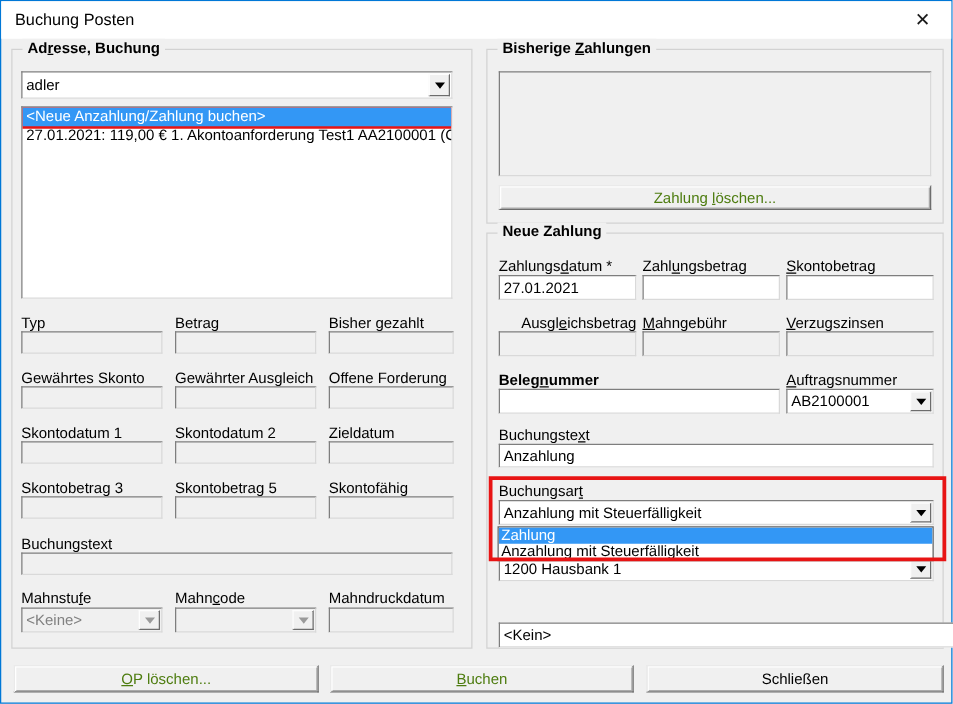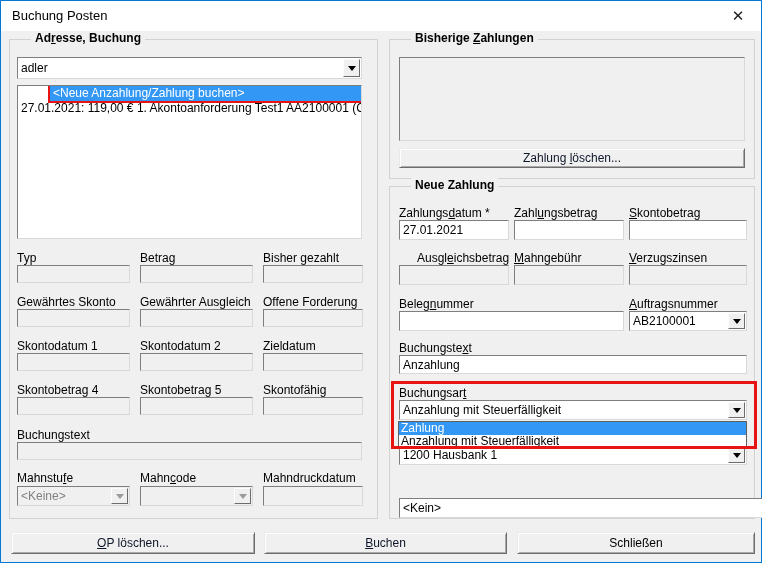--- a/index.html
+++ b/index.html
@@ -4,47 +4,47 @@
 <style>
   html,body{margin:0;padding:0;width:762px;height:563px;overflow:hidden;
     font-family:"Liberation Sans",sans-serif;font-size:12px;color:#000;}
   .dialog{position:absolute;left:0;top:0;width:762px;height:563px;box-sizing:border-box;
     border:1px solid var(--window-border-blue,#0078d7);background:#f0f0f0;}
   .titlebar{position:absolute;left:0;top:0;width:100%;height:30px;background:#ffffff;}
   .title{position:absolute;left:11px;top:7px;font-size:13px;white-space:nowrap;}
   .close{position:absolute;right:0;top:0;width:46px;height:29px;display:flex;align-items:center;
     justify-content:center;font-size:15px;color:#1a1a1a;cursor:default;}
   .group{position:absolute;border:1px solid #d2d2d2;box-sizing:border-box;}
-  .group-title{position:absolute;top:-9px;left:21px;background:#f0f0f0;padding:0 4px;font-weight:bold;white-space:nowrap;}
+  .group-title{position:absolute;top:-9px;left:8px;background:#f0f0f0;padding:0 4px;font-weight:bold;white-space:nowrap;}
   .lbl{position:absolute;white-space:nowrap;height:14px;line-height:14px;}
   .sunken{background:#fff;border:1px solid;border-color:#7e7e7e #d9d9d9 #d9d9d9 #7e7e7e;box-sizing:border-box;}
   .field{position:absolute;padding:0 3px;overflow:hidden;white-space:nowrap;display:flex;align-items:center;text-align:center;}
   .dis{background:#f0f0f0 !important;color:#818181;}
   .combo{position:absolute;padding:0 20px 0 3px;display:flex;align-items:center;overflow:hidden;white-space:nowrap;}
   .combo-btn{position:absolute;right:1px;top:1px;bottom:1px;width:17px;background:#f0f0f0;
     border:1px solid;border-color:#fdfdfd #6c6c6c #6c6c6c #fdfdfd;box-sizing:border-box;
     display:flex;align-items:center;justify-content:center;}
   .tri{width:0;height:0;border:4px solid transparent;border-top:5px solid #000;margin-top:5px;}
   .dis-combo .tri{border-top-color:#9a9a9a;}
   .dis-combo{background:#f0f0f0;color:#818181;}
   .listbox{position:absolute;overflow:hidden;}
   .litem{height:15px;line-height:15px;padding:0 3px;display:flex;justify-content:space-between;
     white-space:nowrap;overflow:hidden;}
   .litem span{flex:none;}
   .litem.sel{background:var(--selection-blue,#3397f5);color:#fff;}
-  .red-outline{box-shadow:0 0 0 2px var(--annotation-red,#e81414);position:relative;z-index:2;margin-left:32px;}
+  .red-outline{box-shadow:0 0 0 2px var(--annotation-red,#e81414);position:relative;z-index:2;}
   .dropdown{position:absolute;background:#fff;border:1px solid #5f5f5f;box-sizing:border-box;z-index:20;overflow:hidden;}
   .ditem{height:13px;line-height:13px;padding:0 2px;white-space:nowrap;overflow:hidden;}
   .ditem.sel{background:var(--selection-blue,#3397f5);color:#fff;}
   .annot-box{position:absolute;border:3px solid var(--annotation-red,#e81414);box-sizing:border-box;
     z-index:30;pointer-events:none;}
   .btn{position:absolute;box-sizing:border-box;background:#f0f0f0;border:1px solid;
     border-color:#eaeaea #6d6d6d #6d6d6d #eaeaea;box-shadow:inset 1px 1px 0 #ffffff,inset -1px -1px 0 #a9a9a9;
     display:flex;align-items:center;justify-content:center;white-space:nowrap;cursor:default;}
-  .btn.disbtn{color:#0f172a;}
+  .btn.disbtn{color:#4d7c0f;}
   u{text-decoration:underline;}
 </style>
 </head>
 <body>
 
 <div class="dialog">
 
   <div class="titlebar">
     <span class="title">Buchung Posten</span>
     <span class="close">✕</span>
@@ -86,21 +86,21 @@
   <div class="field sunken dis" style="left:139px;top:308px;width:113px;height:18px;"></div>
   <div class="field sunken dis" style="left:262px;top:308px;width:100px;height:18px;"></div>
 
   <span class="lbl" style="left:16px;top:338px;">Skontodatum 1</span>
   <span class="lbl" style="left:139px;top:338px;">Skontodatum 2</span>
   <span class="lbl" style="left:262px;top:338px;">Zieldatum</span>
   <div class="field sunken dis" style="left:16px;top:352px;width:113px;height:18px;"></div>
   <div class="field sunken dis" style="left:139px;top:352px;width:113px;height:18px;"></div>
   <div class="field sunken dis" style="left:262px;top:352px;width:100px;height:18px;"></div>
 
-  <span class="lbl" style="left:16px;top:382px;">Skontobetrag 4</span>
+  <span class="lbl" style="left:16px;top:382px;">Skontobetrag 3</span>
   <span class="lbl" style="left:139px;top:382px;">Skontobetrag 5</span>
   <span class="lbl" style="left:262px;top:382px;">Skontofähig</span>
   <div class="field sunken dis" style="left:16px;top:396px;width:113px;height:18px;"></div>
   <div class="field sunken dis" style="left:139px;top:396px;width:113px;height:18px;"></div>
   <div class="field sunken dis" style="left:262px;top:396px;width:100px;height:18px;"></div>
 
   <span class="lbl" style="left:16px;top:427px;">Buchungstext</span>
   <div class="field sunken dis" style="left:16px;top:441px;width:345px;height:18px;"></div>
 
   <span class="lbl" style="left:16px;top:470px;">Mahnstu<u>f</u>e</span>
@@ -139,21 +139,21 @@
   <div class="field sunken" style="left:513px;top:219px;width:110px;height:20px;"></div>
   <div class="field sunken" style="left:628px;top:219px;width:118px;height:20px;"></div>
 
   <span class="lbl" style="left:416px;top:250px;">Ausgl<u>e</u>ichsbetrag</span>
   <span class="lbl" style="left:513px;top:250px;"><u>M</u>ahngebühr</span>
   <span class="lbl" style="left:628px;top:250px;"><u>V</u>erzugszinsen</span>
   <div class="field sunken dis" style="left:398px;top:264px;width:110px;height:20px;"></div>
   <div class="field sunken dis" style="left:513px;top:264px;width:110px;height:20px;"></div>
   <div class="field sunken dis" style="left:628px;top:264px;width:118px;height:20px;"></div>
 
-  <span class="lbl" style="left:398px;top:296px;">Beleg<u>n</u>ummer</span>
+  <span class="lbl" style="left:398px;top:296px;font-weight:bold;">Beleg<u>n</u>ummer</span>
   <span class="lbl" style="left:628px;top:296px;"><u>A</u>uftragsnummer</span>
   <div class="field sunken" style="left:398px;top:310px;width:225px;height:20px;"></div>
   <div class="combo sunken" style="left:628px;top:310px;width:118px;height:20px;">
     <span>AB2100001</span>
     <span class="combo-btn">
         <i class="tri"></i>
       </span>
   </div>
 
   <span class="lbl" style="left:398px;top:340px;">Buchungste<u>x</u>t</span>

